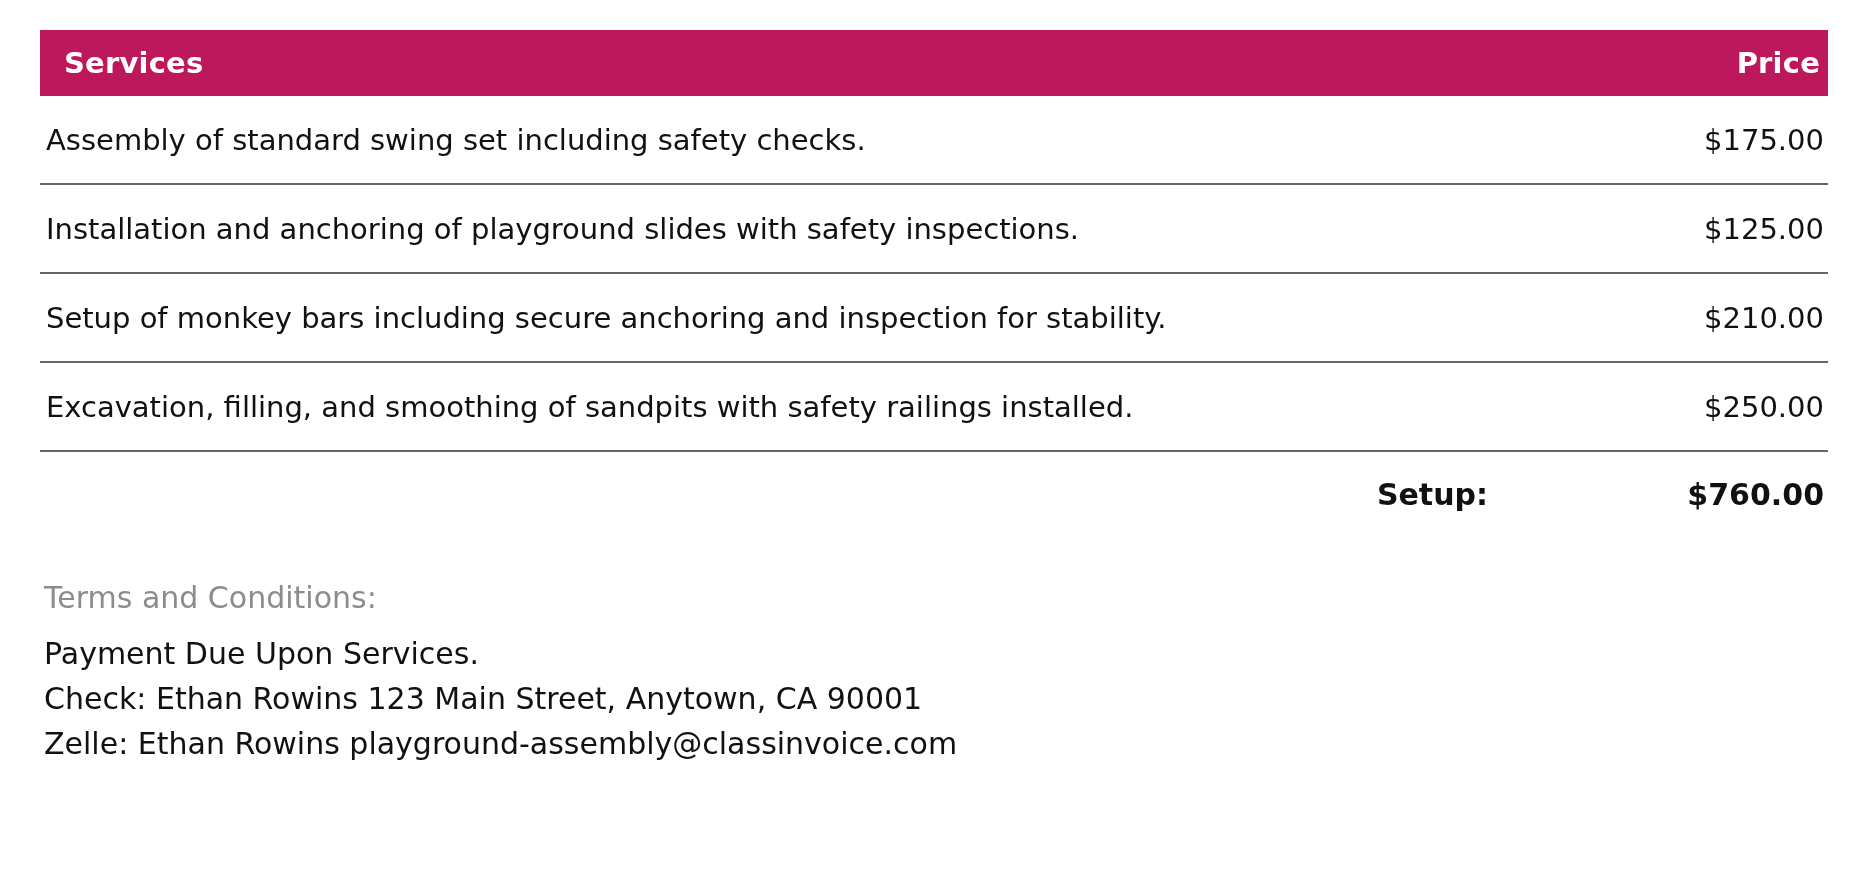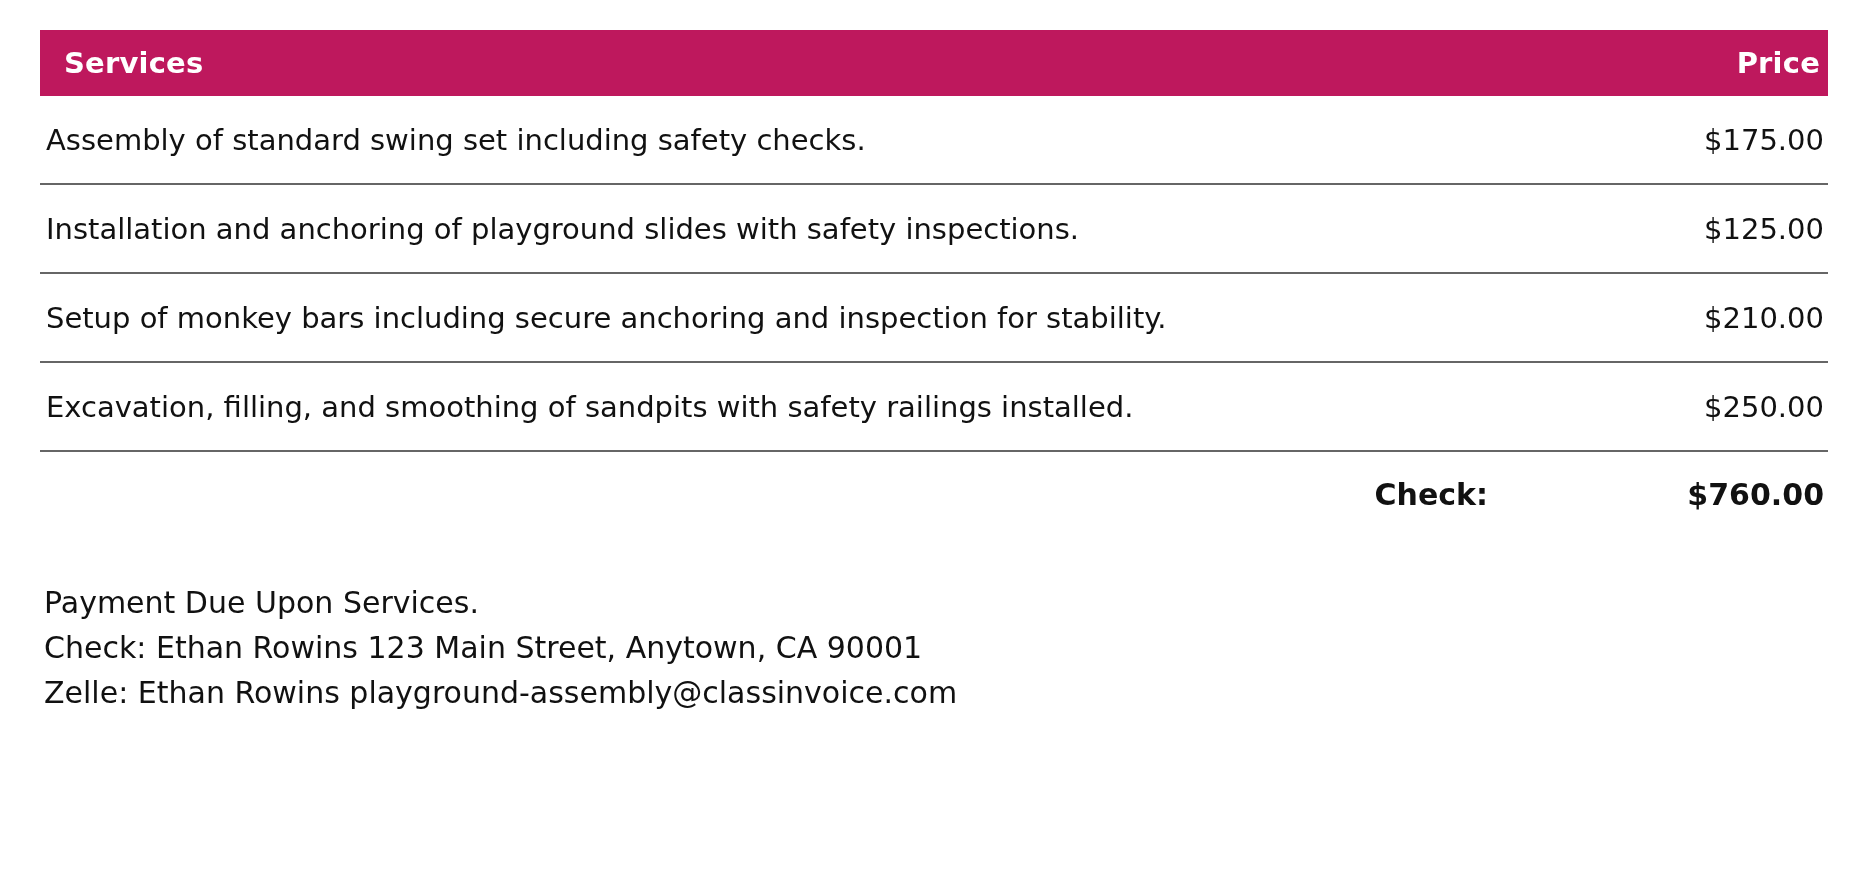--- a/index.html
+++ b/index.html
@@ -124,25 +124,26 @@
       </tr>
       <tr>
         <td class="cell-service">Setup of monkey bars including secure anchoring and inspection for stability.</td>
         <td class="cell-price">$210.00</td>
       </tr>
       <tr>
         <td class="cell-service">Excavation, filling, and smoothing of sandpits with safety railings installed.</td>
         <td class="cell-price">$250.00</td>
       </tr>
       <tr class="total-row">
-        <td class="total-label">Check:</td>
+        <td class="total-label">Setup:</td>
         <td class="total-value">$760.00</td>
       </tr>
     </tbody>
   </table>
 
   <div class="terms">
+    <div class="terms-title">Terms and Conditions:</div>
     <div class="terms-line">Payment Due Upon Services.</div>
     <div class="terms-line">Check: Ethan Rowins 123 Main Street, Anytown, CA 90001</div>
     <div class="terms-line">Zelle: Ethan Rowins playground-assembly@classinvoice.com</div>
   </div>
 
 </div>
 
 </body></html>

